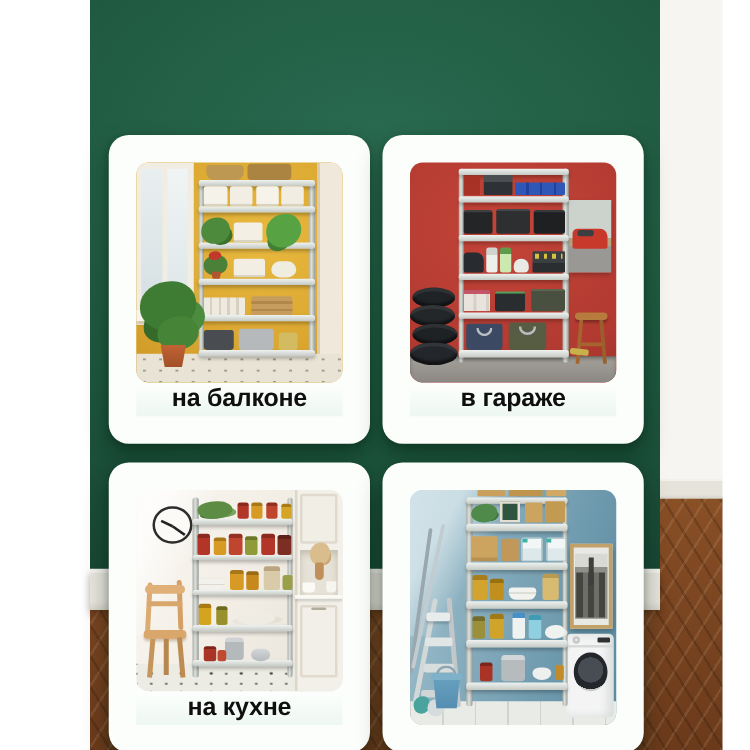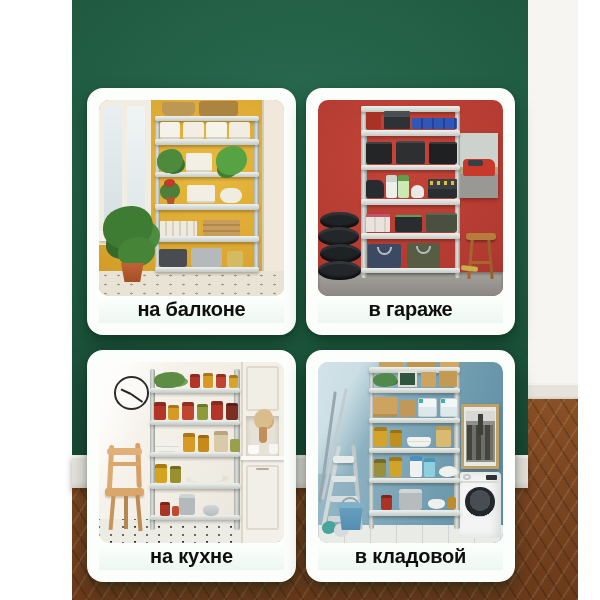--- a/index.html
+++ b/index.html
@@ -12,22 +12,22 @@
       repeating-linear-gradient(58deg, rgba(0,0,0,.16) 0 2px, rgba(0,0,0,0) 2px 13px),
       repeating-linear-gradient(-58deg, rgba(255,236,200,.10) 0 2px, rgba(0,0,0,0) 2px 13px),
       linear-gradient(180deg,#8a5026 0%,#7a4521 45%,#6b3a1b 100%);}
   .wall-green{left:0;top:0;width:456px;height:457px;
     background:radial-gradient(130% 95% at 50% 28%, #2a6b51 0%, #1e583f 52%, #153f30 100%);}
   .baseboard-main{left:0;top:455px;width:456px;height:33px;background:linear-gradient(180deg,#f4f2ed 0 3px,#e9e6df 3px 80%,#d9d5cc 100%);box-shadow:0 4px 6px rgba(40,20,5,.35);}
   .wall-right{left:456px;top:0;width:50px;height:383px;background:#f7f5f1;}
   .baseboard-right{left:456px;top:383px;width:50px;height:16px;background:linear-gradient(180deg,#f2f0ea 0 2px,#e6e3db 2px 80%,#d5d1c7 100%);}
   .poster-title{position:absolute;left:0;right:0;top:24px;margin:0;text-align:center;
     font-size:39px;line-height:1.05;font-weight:700;letter-spacing:-1px;color:#d6f7e5;}
-  .card{position:absolute;background:#fcfefc;border-radius:16px;padding:12px;display:flex;flex-direction:column;
-    box-shadow:0 10px 20px rgba(0,25,12,.38), 0 2px 5px rgba(0,25,12,.22);}
+  .card{position:absolute;background:#fcfefc;border-radius:16px;padding:22px;display:flex;flex-direction:column;
+    box-shadow:0 10px 20px rgba(0,25,12,.38), 0 2px 5px rgba(0,25,12,.22);margin-top:20px;}
   .c-tl{left:87px;top:88px;width:209px;height:247px;}
   .c-tr{left:306px;top:88px;width:209px;height:247px;}
   .c-bl{left:87px;top:350px;width:209px;height:232px;}
   .c-br{left:306px;top:350px;width:209px;height:232px;}
   .photo{position:relative;flex:1;border-radius:10px;overflow:hidden;background:#ddd;}
   .caption{height:27px;display:flex;align-items:center;justify-content:center;
     font-size:20px;font-weight:600;letter-spacing:-.2px;color:#0f0f0f;
     background:linear-gradient(180deg,#fdfffd,#edf7f1);}
   .post{width:2.8%;background:linear-gradient(90deg,#a9afa9,#dde1dd 45%,#969c96);border-radius:2px;}
   .shelf{height:2.9%;background:linear-gradient(180deg,#eff2ef,#c4c9c4);box-shadow:0 2px 3px rgba(0,0,0,.25);border-radius:2px;}
@@ -267,16 +267,15 @@
       <i style="left:6.5%;top:74%;width:15%;height:3.5%;background:#d8dddd;border-radius:2px;"></i>
       <i style="left:5.5%;top:85%;width:17%;height:3.5%;background:#d0d6d6;border-radius:2px;"></i>
       <i style="left:4.5%;top:16%;width:1.6%;height:62%;background:#9aa7ae;transform:rotate(8deg);border-radius:2px;"></i>
       <i style="left:8%;top:14%;width:1.6%;height:63%;background:#c2cbcf;transform:rotate(12deg);border-radius:2px;"></i>
       <i class="blob" style="left:2%;top:88%;width:7.5%;height:7%;background:#4aa39c;"></i>
       <i class="blob" style="left:8.5%;top:89%;width:8.5%;height:7.5%;background:#d6dbdd;"></i>
       <i class="handle" style="left:12.5%;top:74.5%;width:10%;height:5%;border-color:#8fa6b2;transform:rotate(180deg);"></i>
       <i style="left:10.5%;top:78%;width:14.5%;height:15%;background:linear-gradient(180deg,#6aa3c0,#548db0);clip-path:polygon(4% 0,96% 0,84% 100%,16% 100%);"></i>
       <i style="left:10%;top:78%;width:15.5%;height:2.6%;background:#7fb2ca;border-radius:2px;"></i>
     </div>
-    <div class="caption">в кладовой</div>
   </div>
 
 </div>
 
 </body></html>

